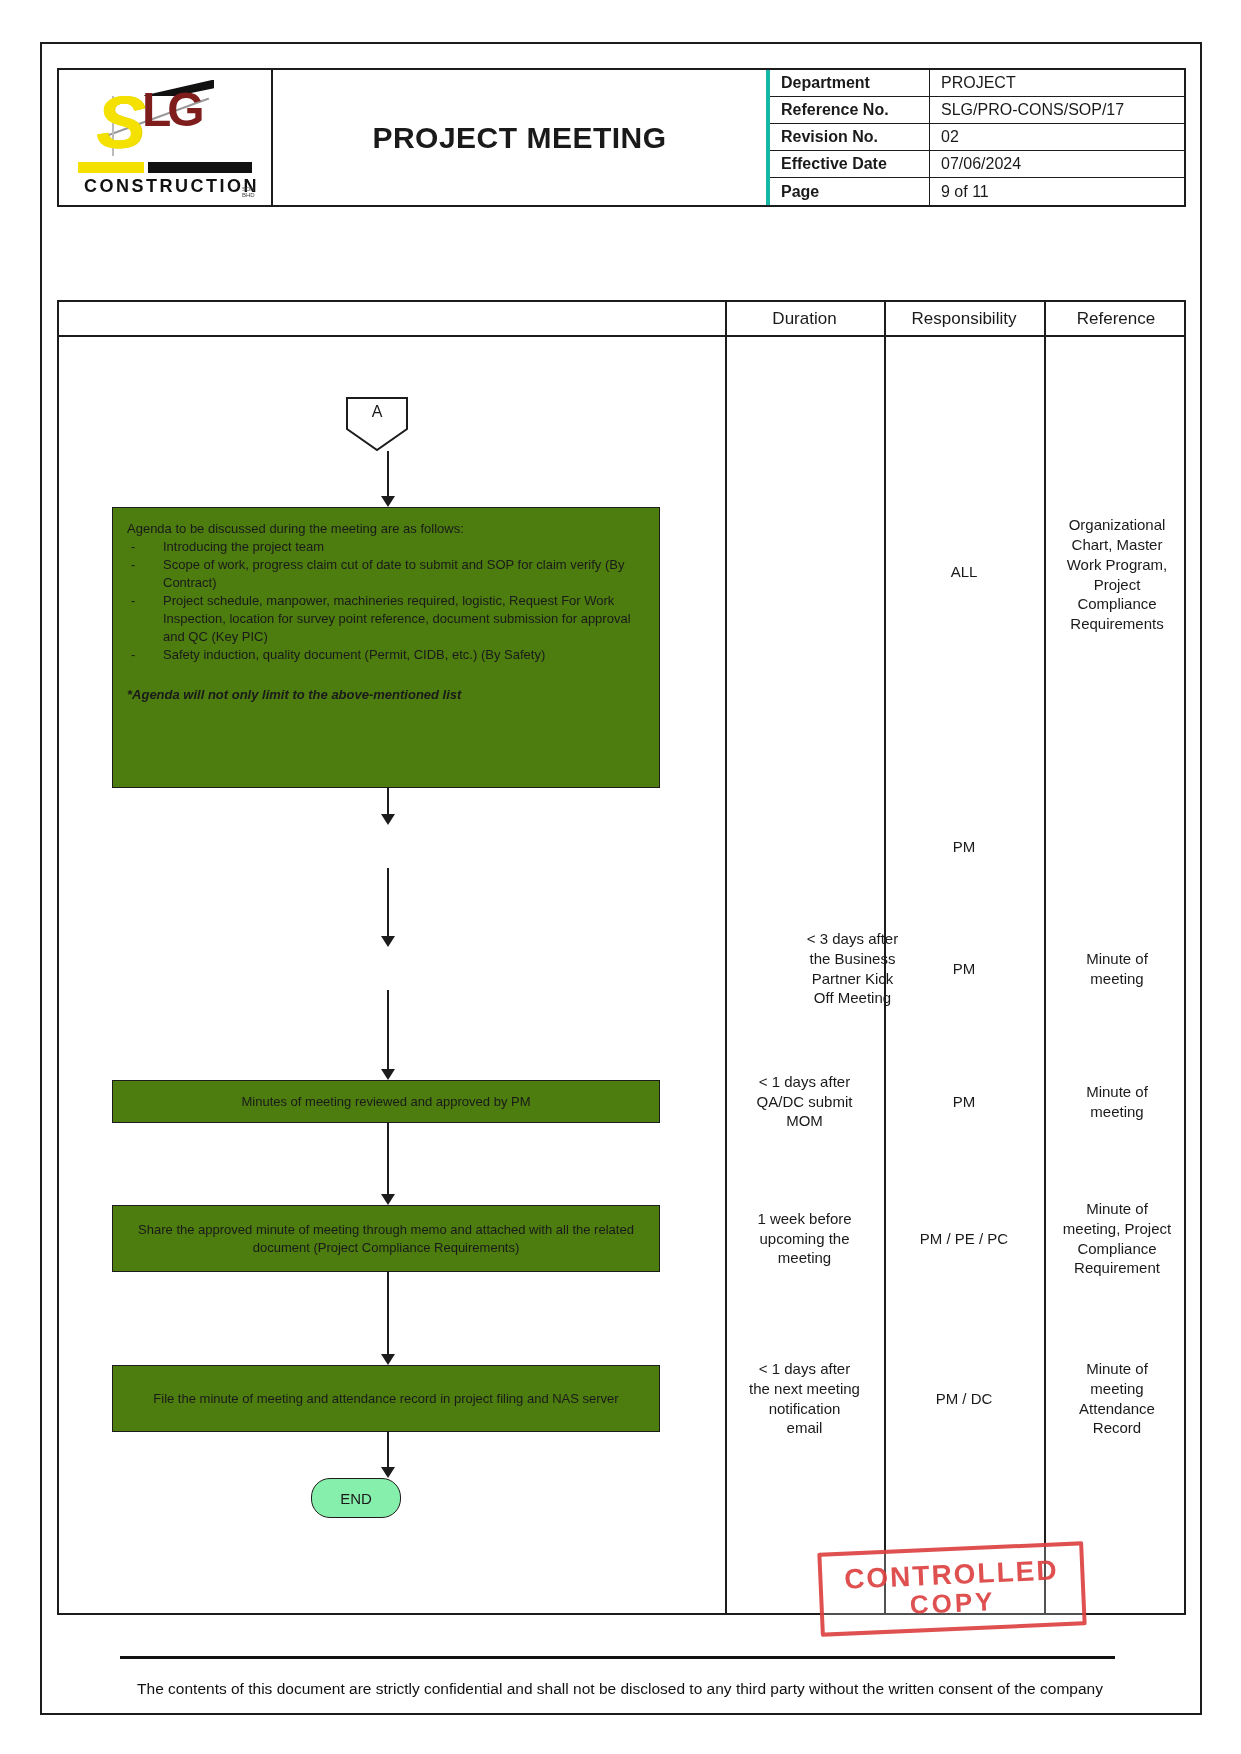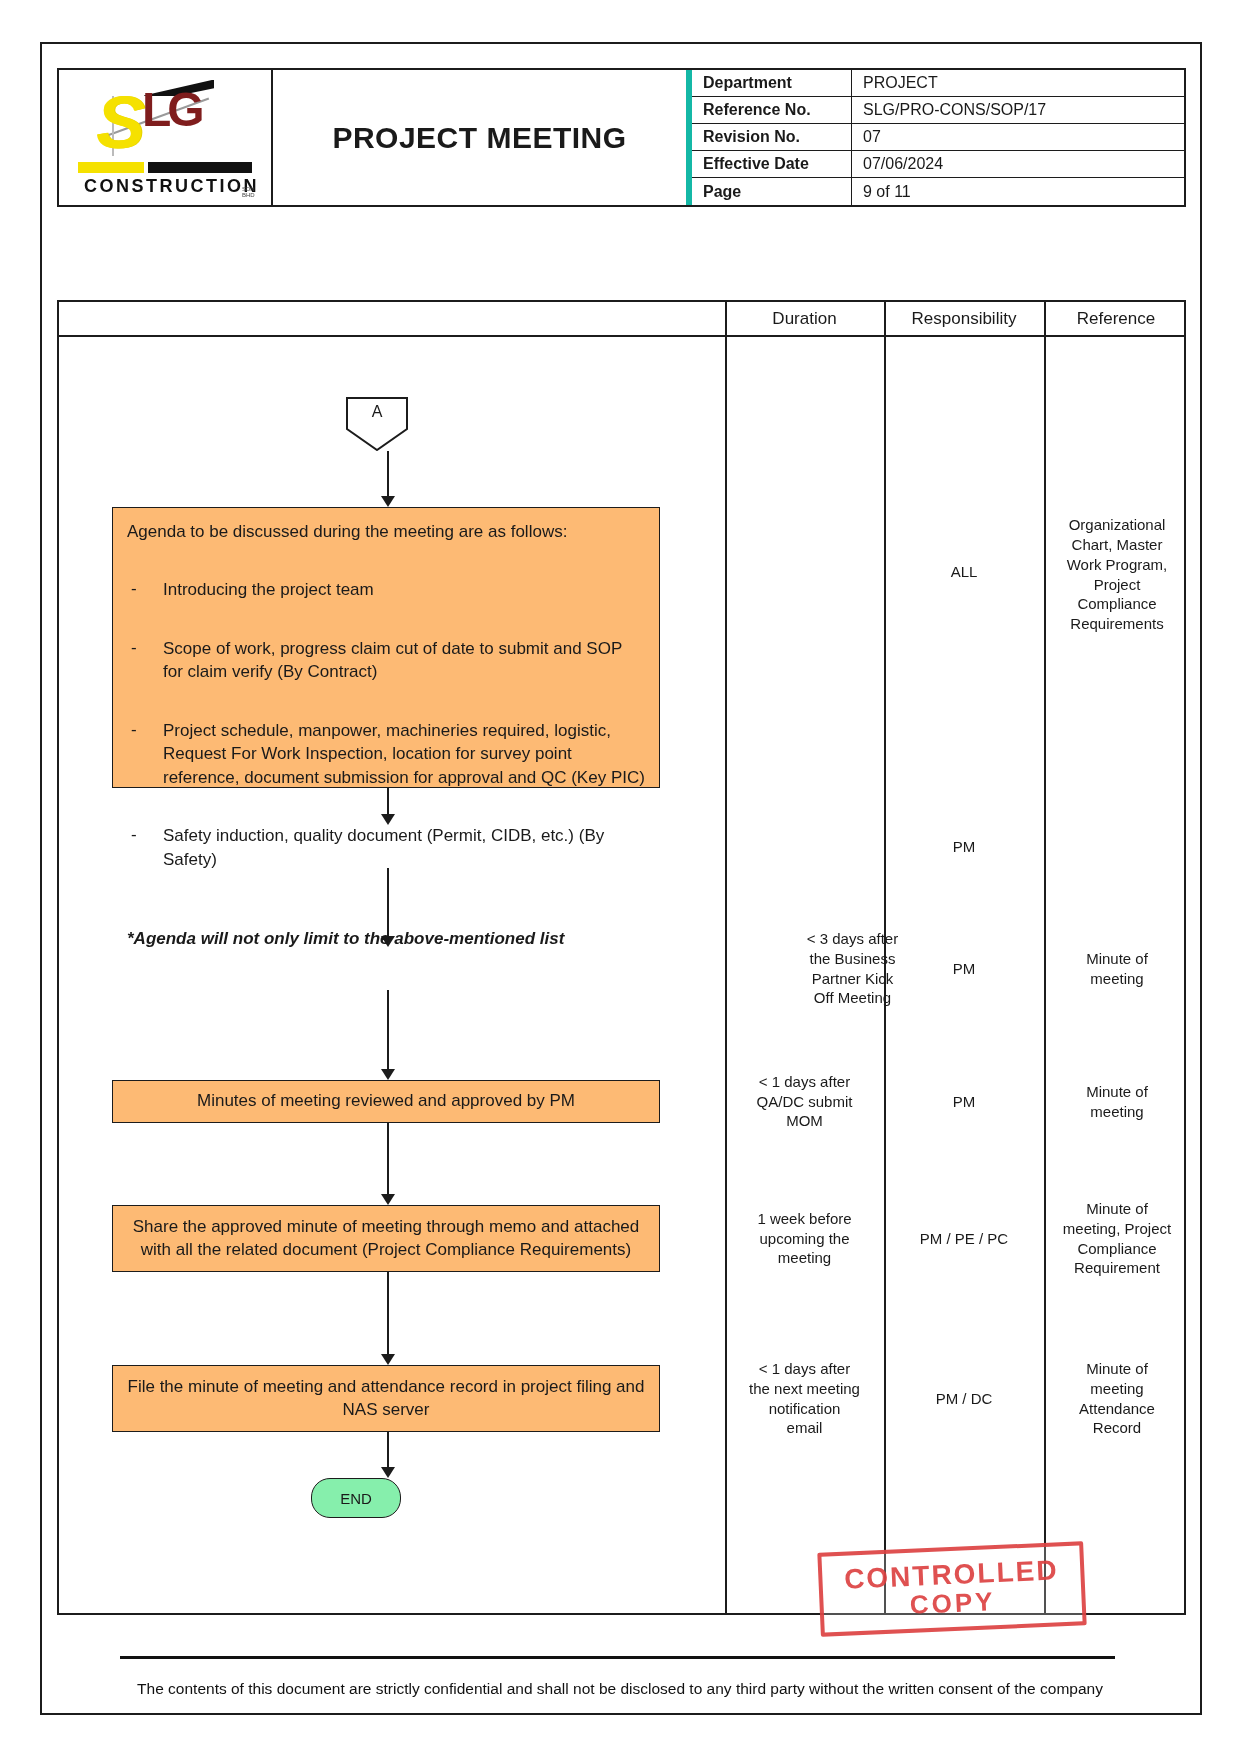--- a/index.html
+++ b/index.html
@@ -6,21 +6,21 @@
   .sheet{position:relative;width:1241px;height:1754px;background:#fff;
          font-family:"Liberation Sans",sans-serif;color:#1a1a1a;overflow:hidden;}
   .outer-border{position:absolute;left:40px;top:42px;width:1158px;height:1669px;
                 border:2px solid #1c1c1c;}
   
   .header{position:absolute;left:57px;top:68px;width:1129px;height:139px;
           border:2px solid #1c1c1c;display:flex;box-sizing:border-box;background:#fff;}
   .logo-cell{width:212px;border-right:2px solid #1c1c1c;display:flex;align-items:center;justify-content:center;}
   .title-cell{flex:1;display:flex;align-items:center;justify-content:center;}
   .doc-title{font-size:30px;font-weight:bold;letter-spacing:.5px;}
-  .meta-cell{width:498px;border-left:6px solid #14b8a6;display:grid;
+  .meta-cell{width:418px;border-left:4px solid #14b8a6;display:grid;
              grid-template-columns:160px 1fr;grid-template-rows:repeat(5,1fr);box-sizing:border-box;}
   .meta-cell>div{display:flex;align-items:center;padding-left:11px;font-size:16px;
                  border-bottom:1.5px solid #1c1c1c;box-sizing:border-box;}
   .meta-cell>div.lastrow{border-bottom:none;}
   .meta-label{font-weight:bold;border-right:1.5px solid #1c1c1c;}
   
   .logo{position:relative;width:190px;height:120px;}
   .logo .beam{position:absolute;left:34px;top:38px;width:108px;height:1.5px;background:#9a9a9a;transform:rotate(-20deg);}
   .logo .beam2{position:absolute;left:42px;top:18px;width:1.5px;height:60px;background:#bbb;}
   .logo .s{position:absolute;left:26px;top:8px;font-size:74px;font-weight:bold;font-style:italic;color:#f5e100;
@@ -32,23 +32,23 @@
   .logo .base-b{position:absolute;left:78px;top:84px;width:104px;height:11px;background:#111;}
   .logo .word{position:absolute;left:14px;top:98px;font-size:18px;font-weight:bold;letter-spacing:2.5px;color:#111;}
   .logo .suffix{position:absolute;left:172px;top:108px;font-size:6px;color:#444;}
   
   .ftable{position:absolute;left:57px;top:300px;width:1129px;height:1315px;
           border:2px solid #1c1c1c;box-sizing:border-box;background:#fff;}
   .vline{position:absolute;top:0;bottom:0;width:1.5px;background:#1c1c1c;}
   .thead-rule{position:absolute;left:0;right:0;top:33px;height:1.5px;background:#1c1c1c;}
   .th{position:absolute;top:0;height:33px;display:flex;align-items:center;justify-content:center;font-size:17px;}
   
-  .procbox{position:absolute;left:53px;width:548px;border:1.8px solid #1c1c1c;background:#fdba74;
+  .procbox{position:absolute;left:53px;width:548px;border:1.8px solid #1c1c1c;background:#4d7c0f;
            display:flex;align-items:center;justify-content:center;text-align:center;
-           font-size:17px;line-height:1.35;padding:3px 10px;box-sizing:border-box;z-index:2;gap:35px;}
+           font-size:13px;line-height:1.35;padding:3px 10px;box-sizing:border-box;z-index:2;}
   .agenda{align-items:flex-start;justify-content:flex-start;flex-direction:column;
           text-align:left;padding:12px 14px;}
   .agenda .bullet{display:flex;width:100%;}
   .agenda .dash{width:36px;flex:none;padding-left:4px;box-sizing:border-box;}
   .agenda .btext{flex:1;}
   .agenda .note{margin-top:22px;font-weight:bold;font-style:italic;}
   .agenda-line{line-height:1.38;}
   .arrow{position:absolute;left:322px;width:14px;z-index:1;}
   .arrow::before{content:'';position:absolute;left:6px;top:0;bottom:9px;width:2px;background:#1c1c1c;}
   .arrow::after{content:'';position:absolute;bottom:0;left:0;width:0;height:0;
@@ -96,21 +96,21 @@
     </div>
     <div class="title-cell">
       <div class="doc-title">PROJECT MEETING</div>
     </div>
     <div class="meta-cell">
       <div class="meta-label">Department</div>
       <div class="meta-value">PROJECT</div>
       <div class="meta-label">Reference No.</div>
       <div class="meta-value">SLG/PRO-CONS/SOP/17</div>
       <div class="meta-label">Revision No.</div>
-      <div class="meta-value">07</div>
+      <div class="meta-value">02</div>
       <div class="meta-label">Effective Date</div>
       <div class="meta-value">07/06/2024</div>
       <div class="meta-label lastrow">Page</div>
       <div class="meta-value lastrow">9 of 11</div>
     </div>
   </div>
 
   <div class="ftable">
     <div class="vline" style="left:666px;"></div>
     <div class="vline" style="left:825px;"></div>

